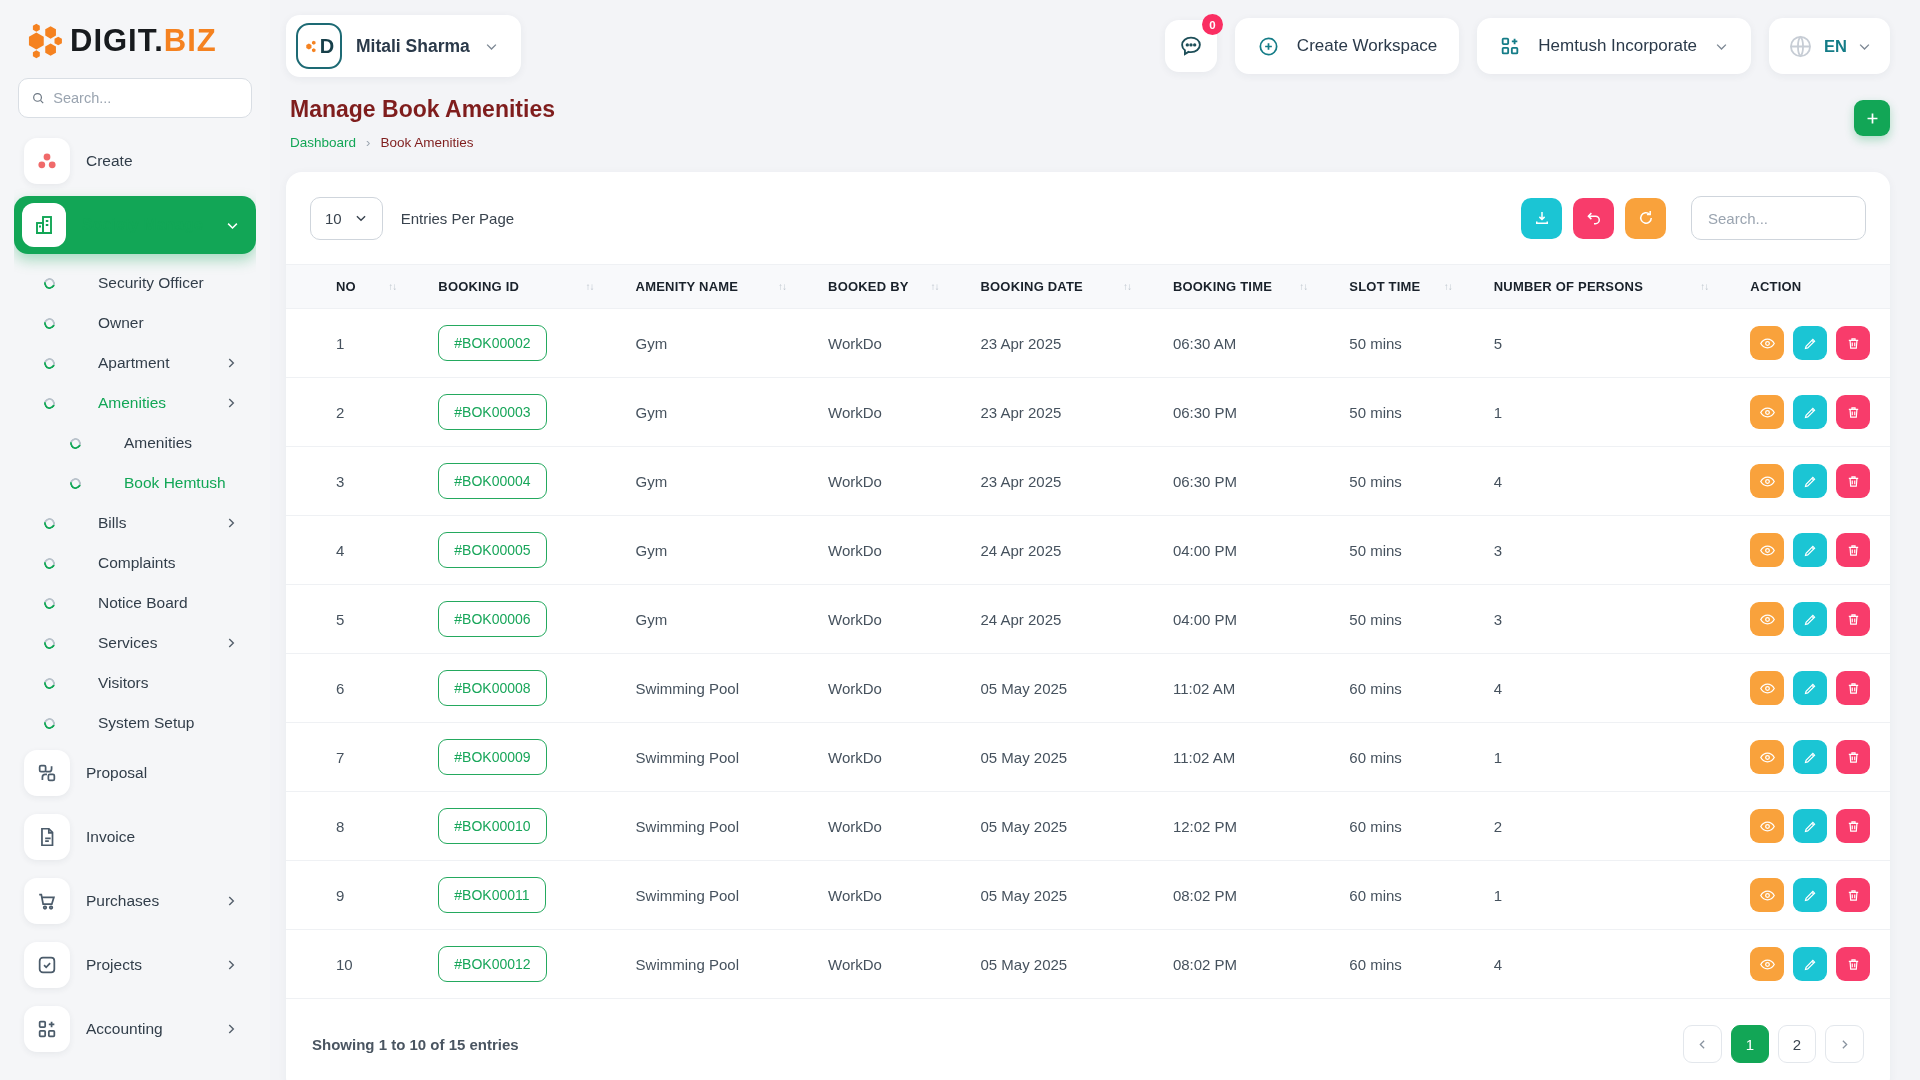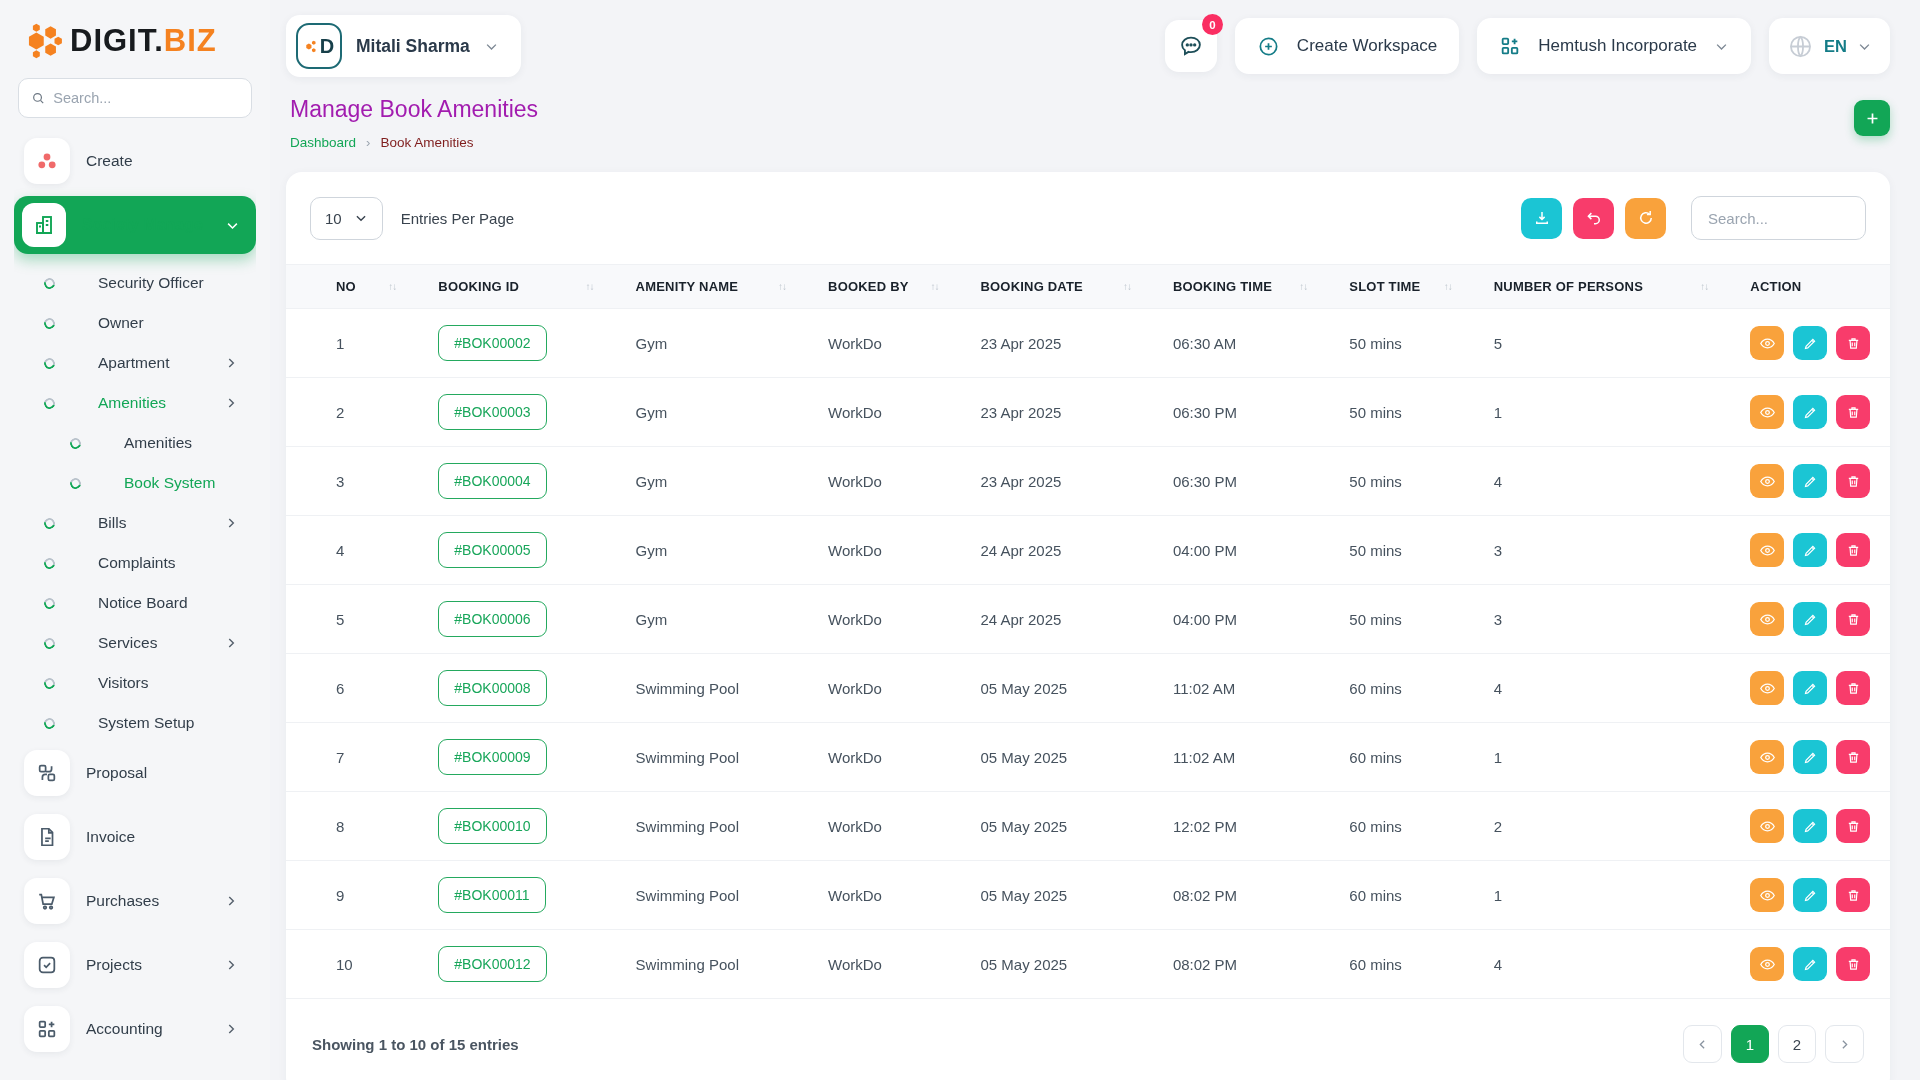--- a/index.html
+++ b/index.html
@@ -51,21 +51,21 @@
   .icon-chip{ width:52px; height:52px; justify-content:center; position:relative; color:#1d4e58;}
   .badge{ position:absolute; top:-6px; right:-6px; min-width:21px; height:21px; border-radius:50%; background:#FA2E62; color:#fff; font-size:11.5px; font-weight:bold; display:flex; align-items:center; justify-content:center;}
   .btn-chip{ padding:0 22px; height:56px; gap:17px; font-size:17px; font-weight:500; color:#2b3a4a;}
   .btn-chip .t-ic{ color:var(--teal);}
   .lang-chip{ padding:0 18px; height:56px; gap:10px;}
   .lang-chip .lang{ color:var(--teal); font-weight:bold; font-size:16.5px;}
   .globe{ color:#c7cdd5;}
 
   
   .page-head{ display:flex; justify-content:space-between; align-items:flex-start; margin-top:16px; padding-left:4px;}
-  .page-title{ font-size:23px; font-weight:normal; color:#a21caf;}
+  .page-title{ font-size:23px; font-weight:bold; color:#7f1d1d;}
   .breadcrumb{ display:flex; align-items:center; gap:10px; margin-top:12px; font-size:13.5px;}
   .breadcrumb .home{ color:var(--green); cursor:pointer;}
   .breadcrumb .sep{ color:#9aa4af; font-size:13px;}
   .breadcrumb .cur{ color:#7f1d1d;}
   .add-btn{ width:36px; height:36px; border-radius:9px; background:var(--green); color:#fff; font-size:21px; line-height:1; display:flex; align-items:center; justify-content:center; box-shadow:0 4px 10px rgba(18,166,86,.3); margin-top:4px;}
 
   
   .card{ background:#fff; border-radius:16px; margin-top:22px; box-shadow:0 2px 10px rgba(40,50,70,.05); overflow:hidden;}
   .toolbar{ display:flex; justify-content:space-between; align-items:center; padding:24px;}
   .tb-left{ display:flex; align-items:center; gap:18px;}
@@ -203,21 +203,21 @@
       <div class="nav-item type-dot level-2">
 
         <span class="dot-ic"></span>
         <span class="label">Amenities</span>
 
       </div>
 
       <div class="nav-item type-dot level-2 active">
 
         <span class="dot-ic"></span>
-        <span class="label">Book System</span>
+        <span class="label">Book Hemtush</span>
 
       </div>
 
       <div class="nav-item type-dot level-1">
 
         <span class="dot-ic"></span>
         <span class="label">Bills</span>
         <span class="chev">
           <svg width="14" height="14" viewBox="0 0 24 24" fill="none" stroke="currentColor" stroke-width="2.4">
             <path d="M9 5l7 7-7 7"></path>

